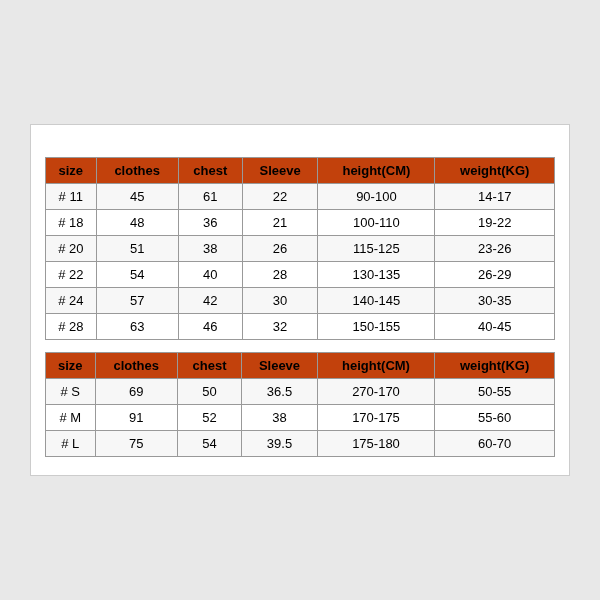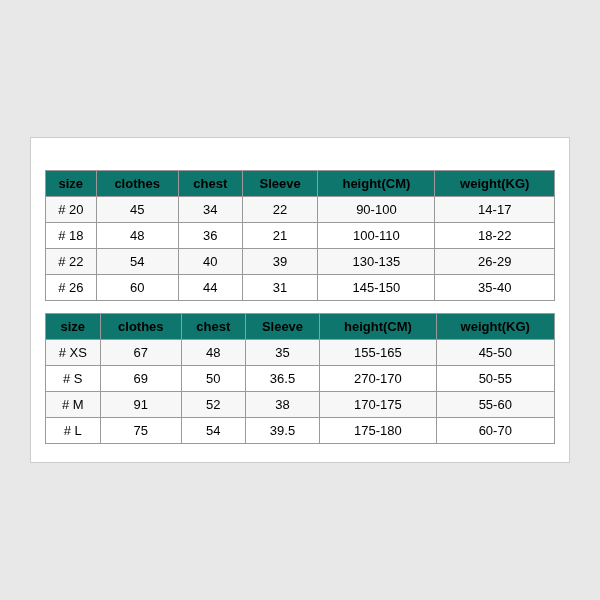--- a/index.html
+++ b/index.html
@@ -29,21 +29,21 @@
       width: 100%;
       border-collapse: collapse;
       font-size: 13px;
     }
     th, td {
       border: 1px solid #999;
       text-align: center;
       padding: 5px 3px;
     }
     thead th {
-      background: #0f766e;
+      background: #c2410c;
       font-weight: bold;
     }
     tbody tr:nth-child(odd) {
       background: #f7f7f7;
     }
     tbody tr:nth-child(even) {
       background: #ffffff;
     }
     .section-gap {
       height: 12px;
@@ -61,76 +61,84 @@
       <th>size</th>
           <th>clothes</th>
           <th>chest</th>
           <th>Sleeve</th>
           <th>height(CM)</th>
           <th>weight(KG)</th>
         </tr>
     </thead>
     <tbody>
     <tr>
-          <td># 20</td>
+          <td># 11</td>
           <td>45</td>
-          <td>34</td>
+          <td>61</td>
           <td>22</td>
           <td>90-100</td>
           <td>14-17</td>
         </tr>
         <tr>
           <td># 18</td>
           <td>48</td>
           <td>36</td>
           <td>21</td>
           <td>100-110</td>
-          <td>18-22</td>
+          <td>19-22</td>
+        </tr>
+        <tr>
+          <td># 20</td>
+          <td>51</td>
+          <td>38</td>
+          <td>26</td>
+          <td>115-125</td>
+          <td>23-26</td>
         </tr>
         <tr>
           <td># 22</td>
           <td>54</td>
           <td>40</td>
-          <td>39</td>
+          <td>28</td>
           <td>130-135</td>
           <td>26-29</td>
         </tr>
         <tr>
-          <td># 26</td>
-          <td>60</td>
-          <td>44</td>
-          <td>31</td>
-          <td>145-150</td>
-          <td>35-40</td>
+          <td># 24</td>
+          <td>57</td>
+          <td>42</td>
+          <td>30</td>
+          <td>140-145</td>
+          <td>30-35</td>
+        </tr>
+        <tr>
+          <td># 28</td>
+          <td>63</td>
+          <td>46</td>
+          <td>32</td>
+          <td>150-155</td>
+          <td>40-45</td>
         </tr>
       </tbody>
   </table>
 
   <div class="section-gap"></div>
 
   <table>
     <thead>
       <tr>
       <th>size</th>
           <th>clothes</th>
           <th>chest</th>
           <th>Sleeve</th>
           <th>height(CM)</th>
           <th>weight(KG)</th>
         </tr>
     </thead>
     <tbody>
-    <tr>
-          <td># XS</td>
-          <td>67</td>
-          <td>48</td>
-          <td>35</td>
-          <td>155-165</td>
-          <td>45-50</td>
-        </tr>
         <tr>
           <td># S</td>
           <td>69</td>
           <td>50</td>
           <td>36.5</td>
           <td>270-170</td>
           <td>50-55</td>
         </tr>
         <tr>
           <td># M</td>

